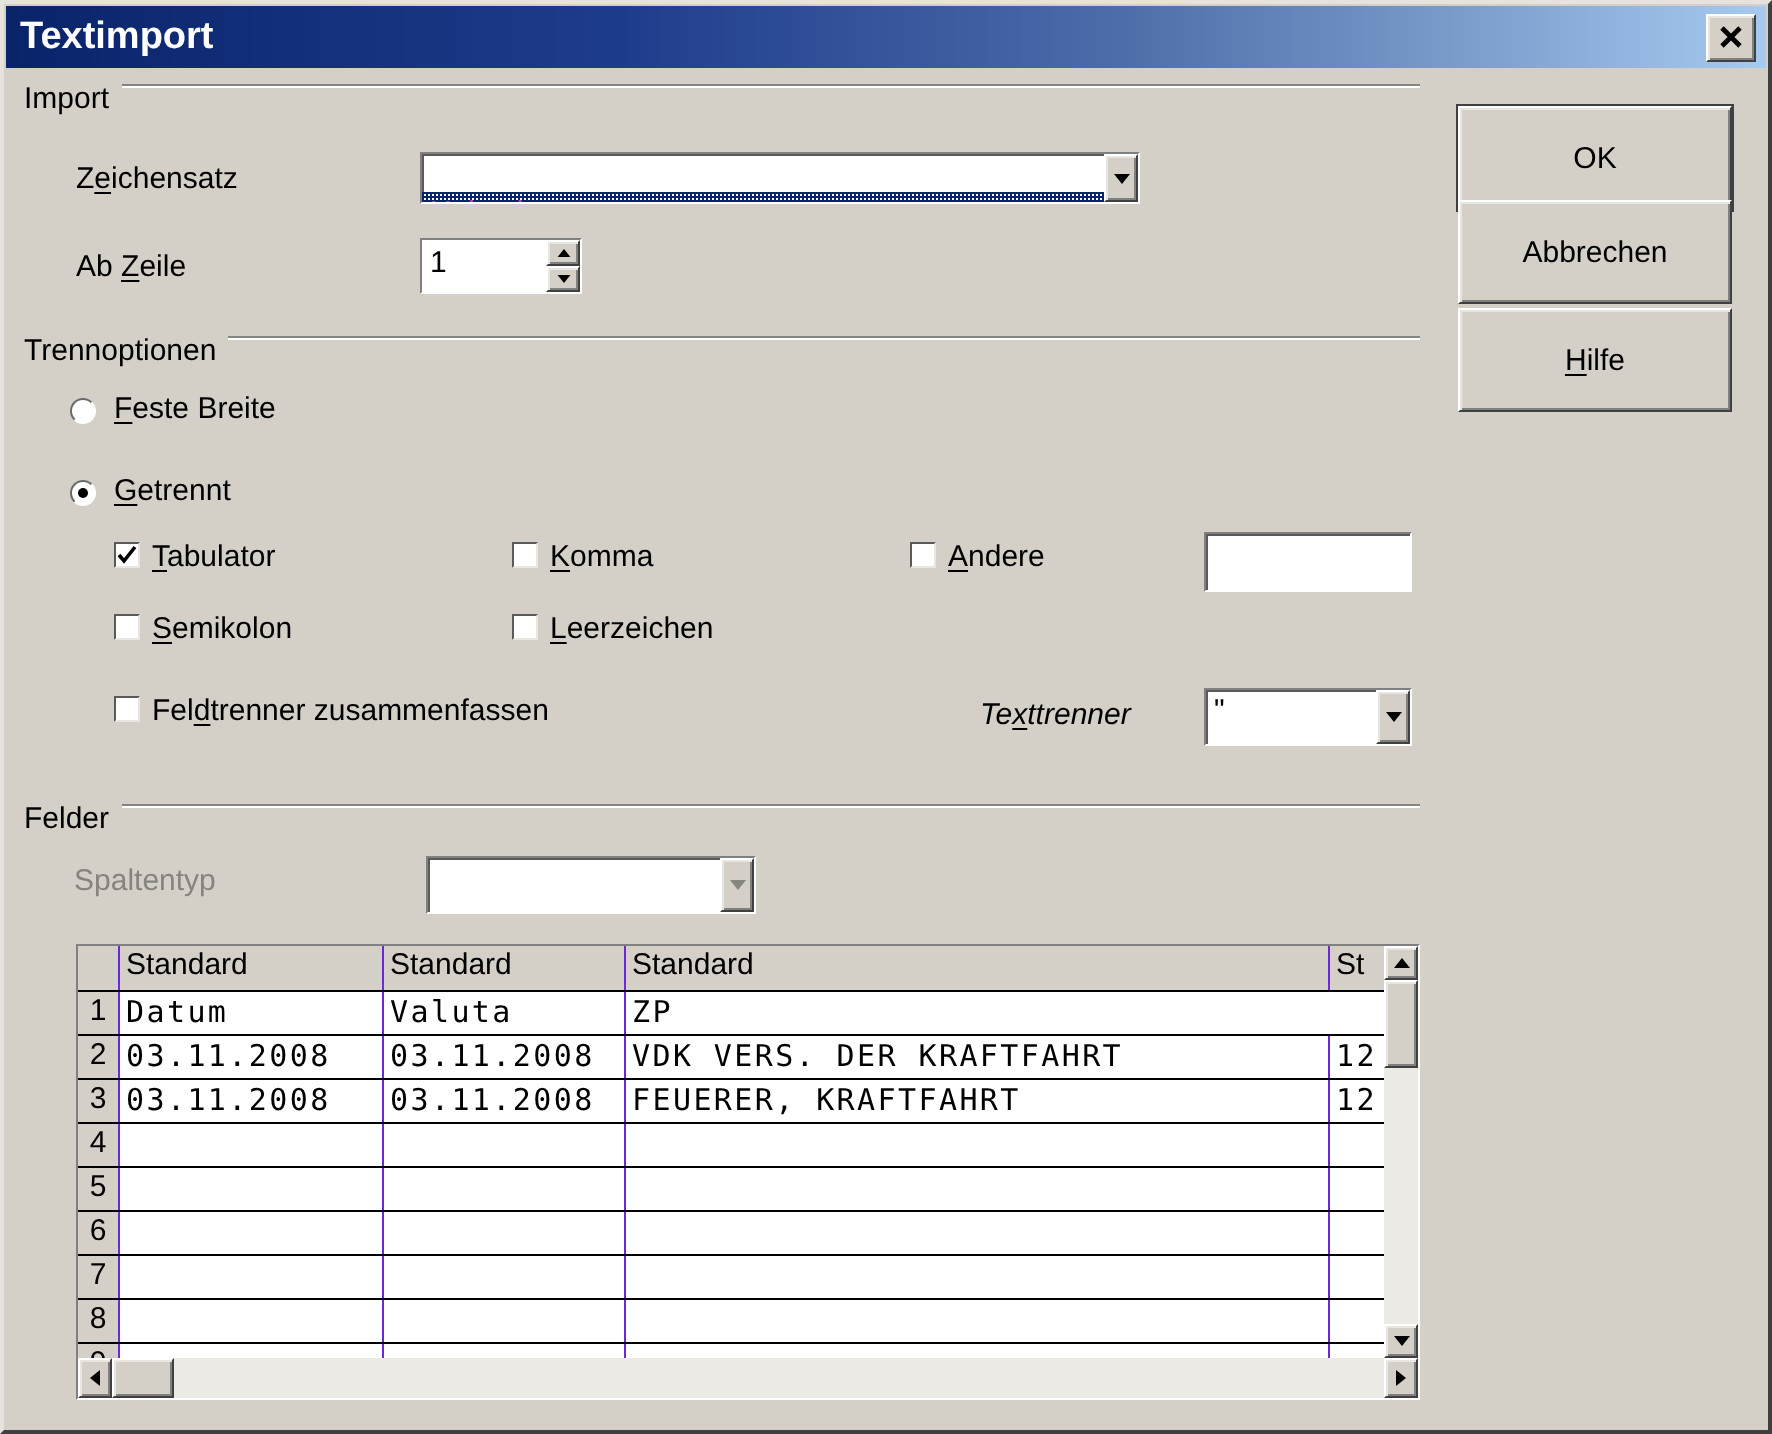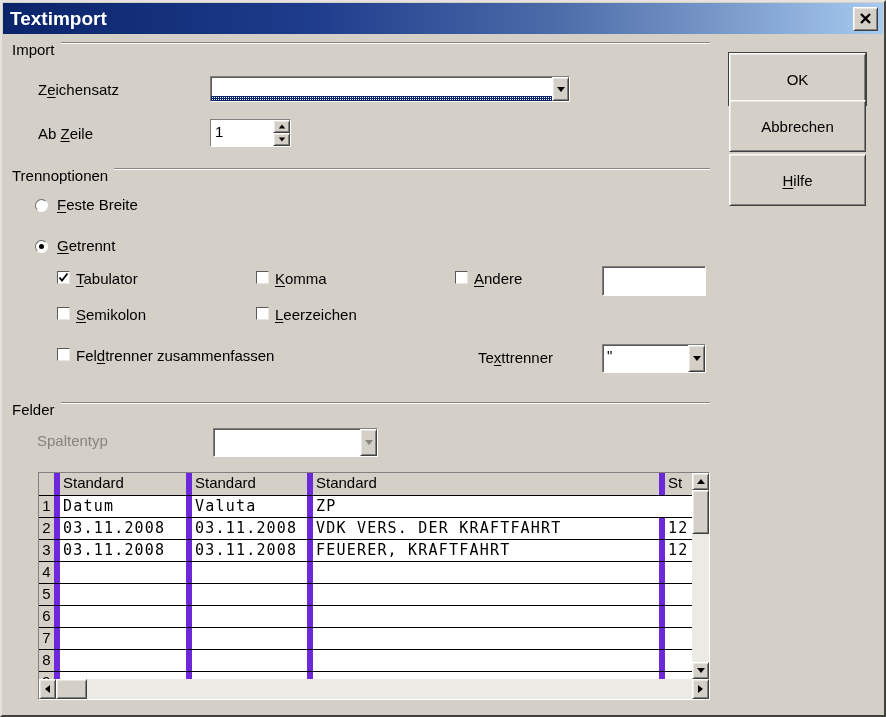--- a/index.html
+++ b/index.html
@@ -52,21 +52,21 @@
   .spinner .sval{flex:1;padding:3px 0 0 4px;background:#fff;}
   .spinner .sbtns{width:17px;display:flex;flex-direction:column;}
   .spinner .sbtns > div{flex:1;display:flex;align-items:center;justify-content:center;}
   .spinner .tri-up,.spinner .tri-down{transform:scale(0.8);}
   
   .tframe{position:absolute;left:38px;top:472px;width:672px;height:228px;background:#fff;
     border:1px solid;border-color:#808080 #ffffff #ffffff #808080;box-sizing:border-box;}
   .grid{position:absolute;left:0;top:0;right:17px;bottom:20px;overflow:hidden;background:#fff;}
   .trow{display:flex;height:22px;border-bottom:1px solid #000;box-sizing:border-box;}
   .trow.head{height:23px;background:#d4d0c8;}
-  .cell{border-right:6px solid #6d28d9;box-sizing:border-box;overflow:hidden;white-space:nowrap;padding:1px 0 0 3px;}
+  .cell{border-right:1px solid #6d28d9;box-sizing:border-box;overflow:hidden;white-space:nowrap;padding:1px 0 0 3px;}
   .cell.num{width:21px;background:#d4d0c8;text-align:center;padding-left:0;}
   .cell.c0{width:132px;}
   .cell.c1{width:121px;}
   .cell.c2{width:352px;}
   .cell.c3{flex:1;border-right:none;}
   .mono{font-family:"DejaVu Sans Mono", monospace;font-size:15px;letter-spacing:1.2px;}
   
   .vsb{position:absolute;top:0;right:0;width:17px;bottom:20px;background:#eceae5;}
   .hsb{position:absolute;left:0;right:0;bottom:0;height:20px;background:#eceae5;}
   .sbtn{display:flex;align-items:center;justify-content:center;position:absolute;box-sizing:border-box;}
@@ -161,21 +161,21 @@
 
 <div class="checkbox" style="left:57px;top:307px;"></div>
 <label class="ctl" style="left:76px;top:306px;"><span></span><span class="mn">S</span><span>emikolon</span></label>
 
 <div class="checkbox" style="left:256px;top:307px;"></div>
 <label class="ctl" style="left:275px;top:306px;"><span></span><span class="mn">L</span><span>eerzeichen</span></label>
 
 <div class="checkbox" style="left:57px;top:348px;"></div>
 <label class="ctl" style="left:76px;top:347px;"><span>Fel</span><span class="mn">d</span><span>trenner zusammenfassen</span></label>
 
-<label class="ctl" style="left:478px;top:349px;"><span>Te</span><span class="mn">x</span><span>ttrenner</span></label>
+<label class="ctl" style="left:490px;top:349px;font-style:italic;"><span>Te</span><span class="mn">x</span><span>ttrenner</span></label>
 
 <div class="combo sunken abs" style="left:602px;top:344px;width:104px;height:29px;">
   <div class="val">"</div>
   <div class="drop raised">
     <span class="tri-down"></span>
   </div>
 </div>
 
 <div class="group" style="top:401px;">
   <span class="glabel">Felder</span>

